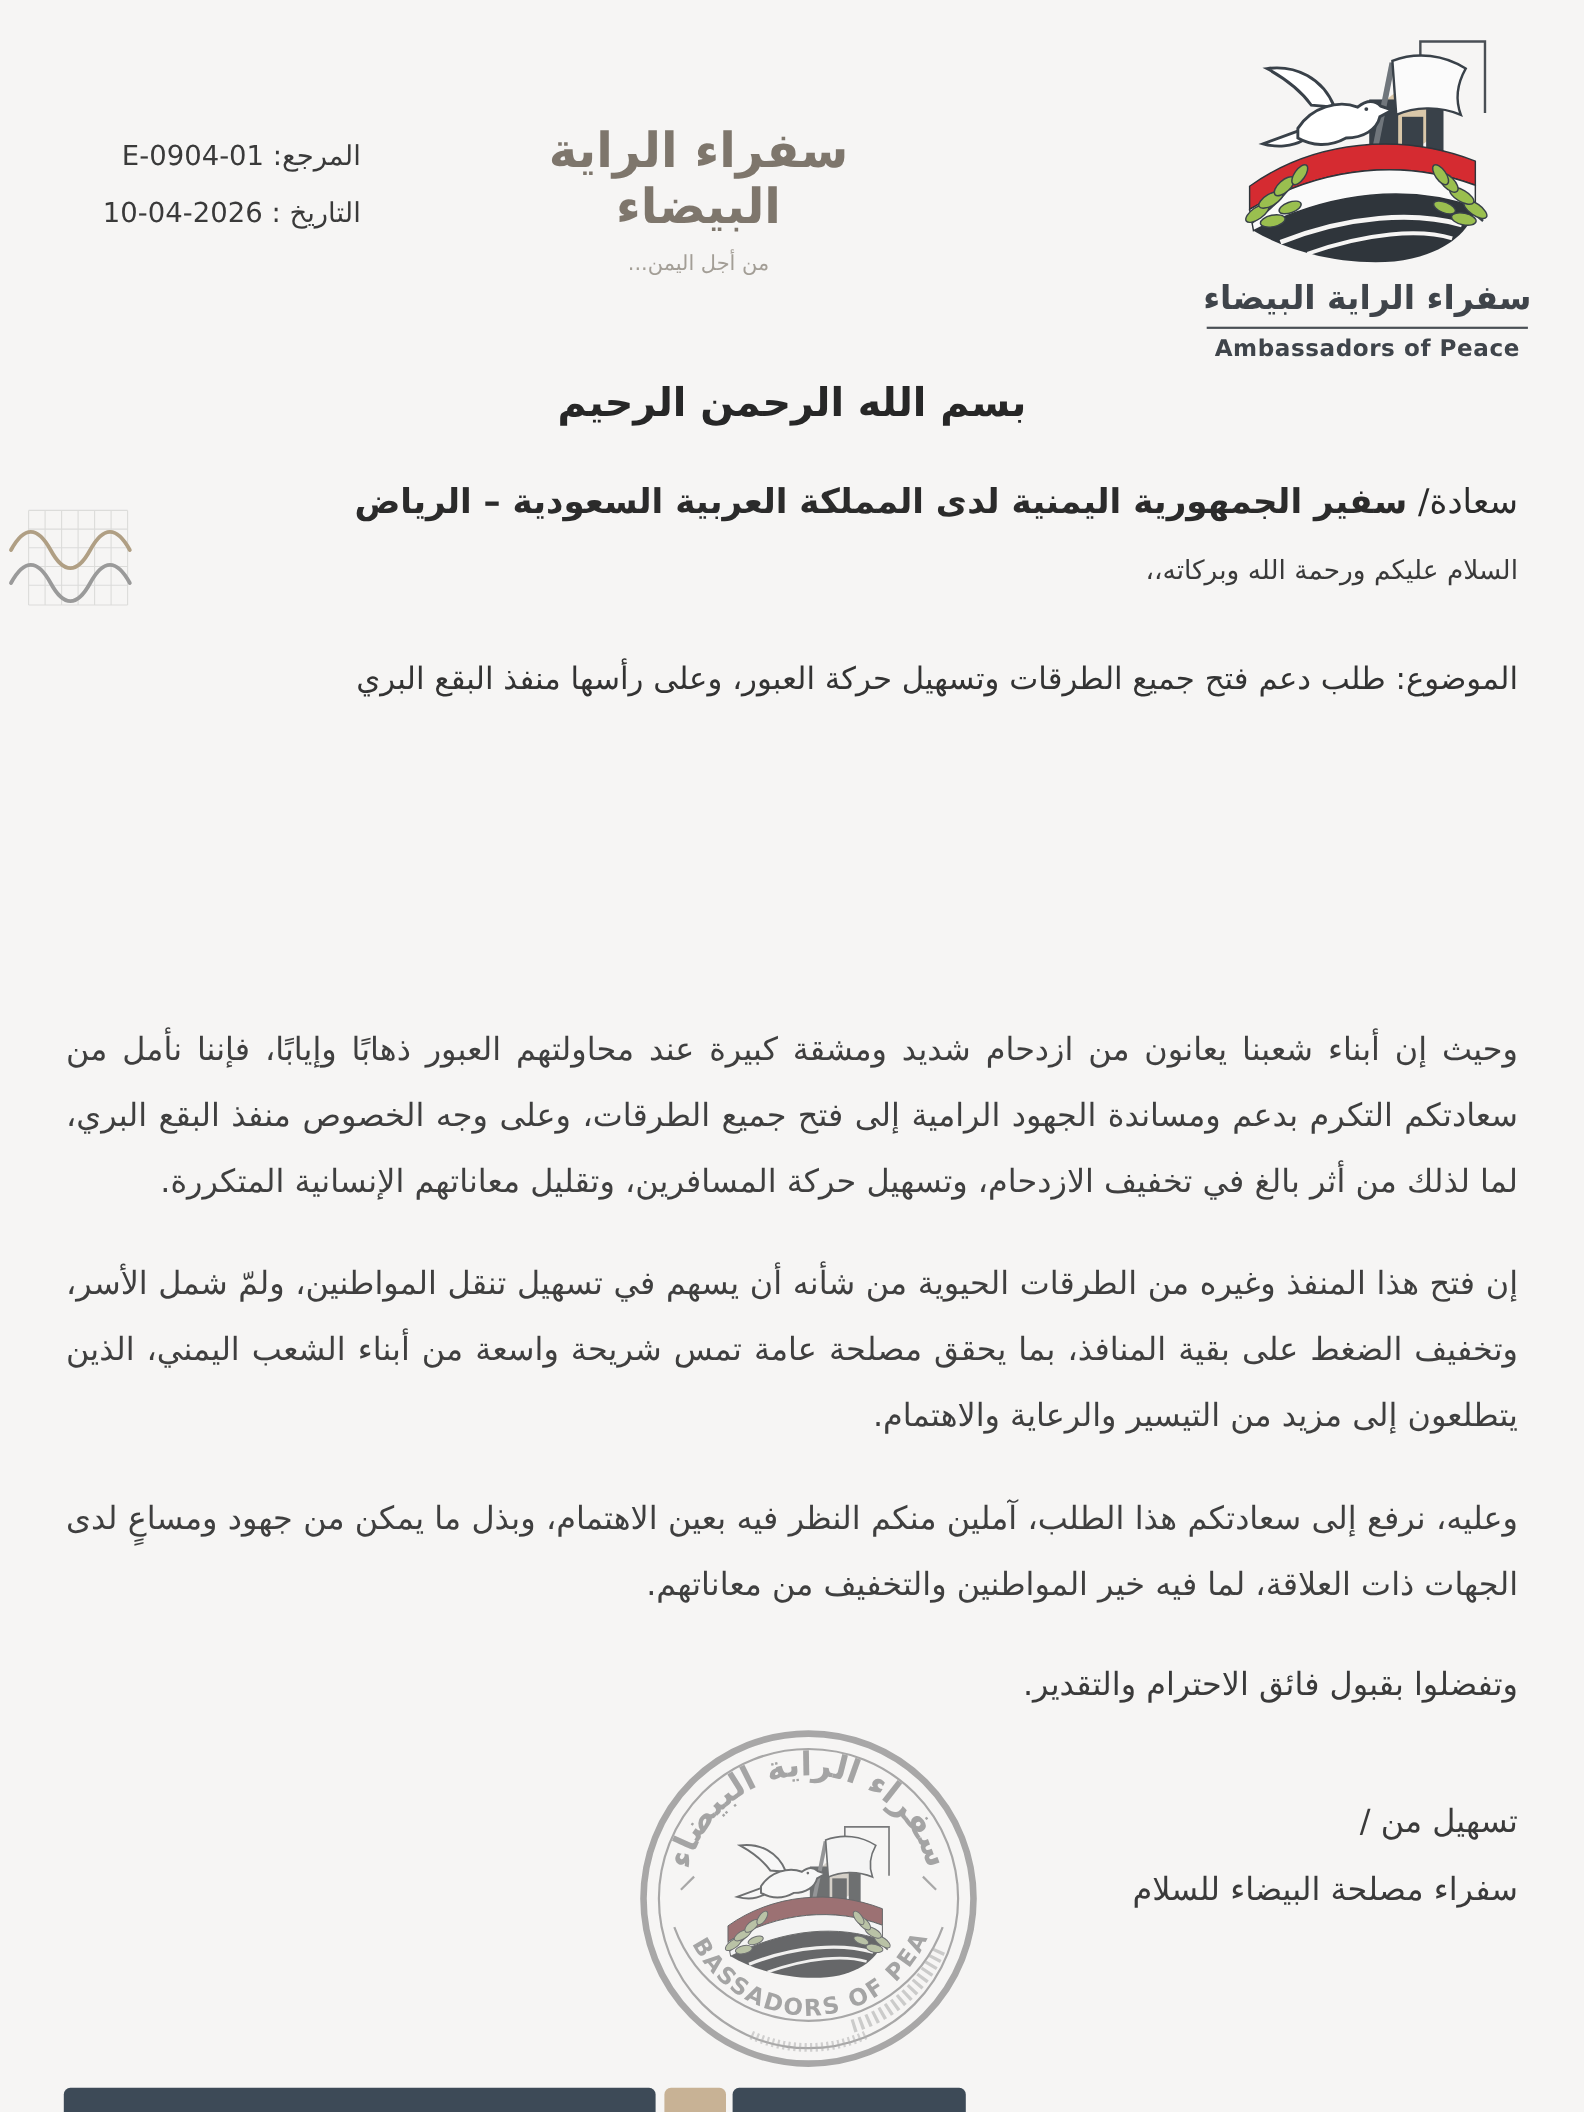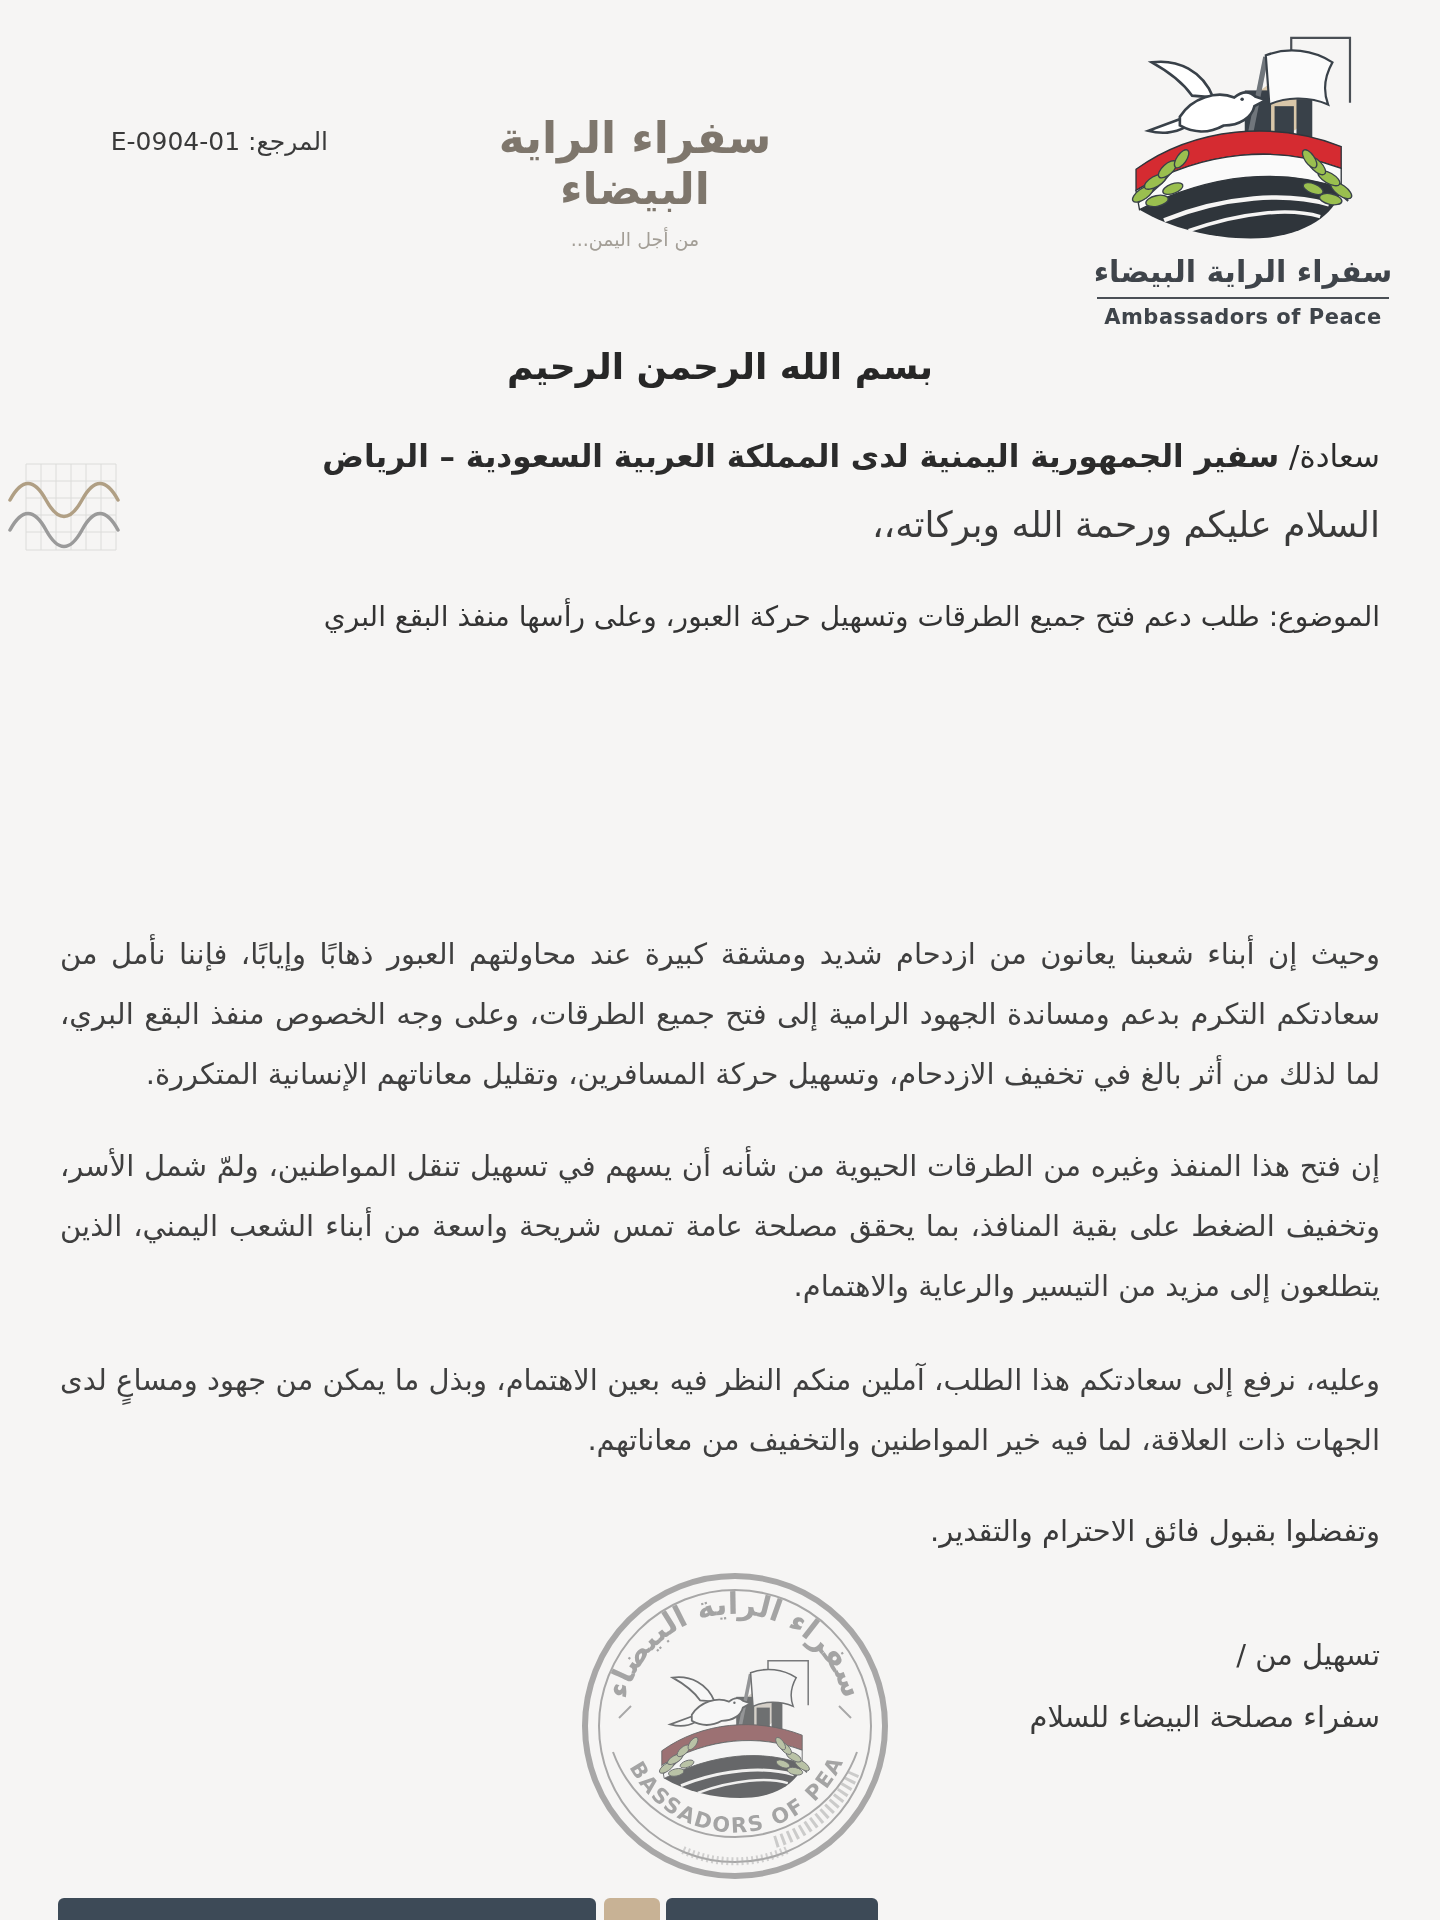--- a/index.html
+++ b/index.html
@@ -33,21 +33,21 @@
   .basmala{
     position:absolute; left:0; right:0; top:346px; text-align:center;
     font-size:36px; font-weight:700; color:#272727;
   }
   .addressee{
     position:absolute; right:60px; left:60px; top:438px;
     font-size:31px; color:#2b2b2b; text-align:right;
   }
   .addressee .bold{ font-weight:700; }
   .greeting{
-    position:absolute; right:60px; top:504px; font-size:36px; color:#3a3a3a;
+    position:absolute; right:60px; top:504px; font-size:24px; color:#3a3a3a;
   }
   .decor-wave{ position:absolute; left:8px; top:458px; }
   .subject{
     position:absolute; right:60px; left:60px; top:600px;
     font-size:28px; color:#333; text-align:right;
   }
   .body-text{
     position:absolute; right:60px; left:60px;
     font-size:29px; line-height:60px; color:#3f3f3f;
     text-align:justify; text-align-last:right; margin:0;
@@ -68,20 +68,21 @@
   .fs-c{ left:666px; width:212px; background:#3d4a57; }
   svg text{ font-family:"DejaVu Sans", sans-serif; }
 </style>
 </head>
 <body>
 
 <div class="page">
 
   <div class="ref-block">
     <div>المرجع: E-0904-01</div>
+    <div>التاريخ : 2026-04-10</div>
   </div>
 
   <div class="brand">
     <div class="brand-title">سفراء الراية البيضاء</div>
     <div class="brand-tagline">من أجل اليمن...</div>
   </div>
 
   <div class="logo-block">
     <svg width="300" height="228" viewBox="0 0 300 260">
       <g id="logoArt">

